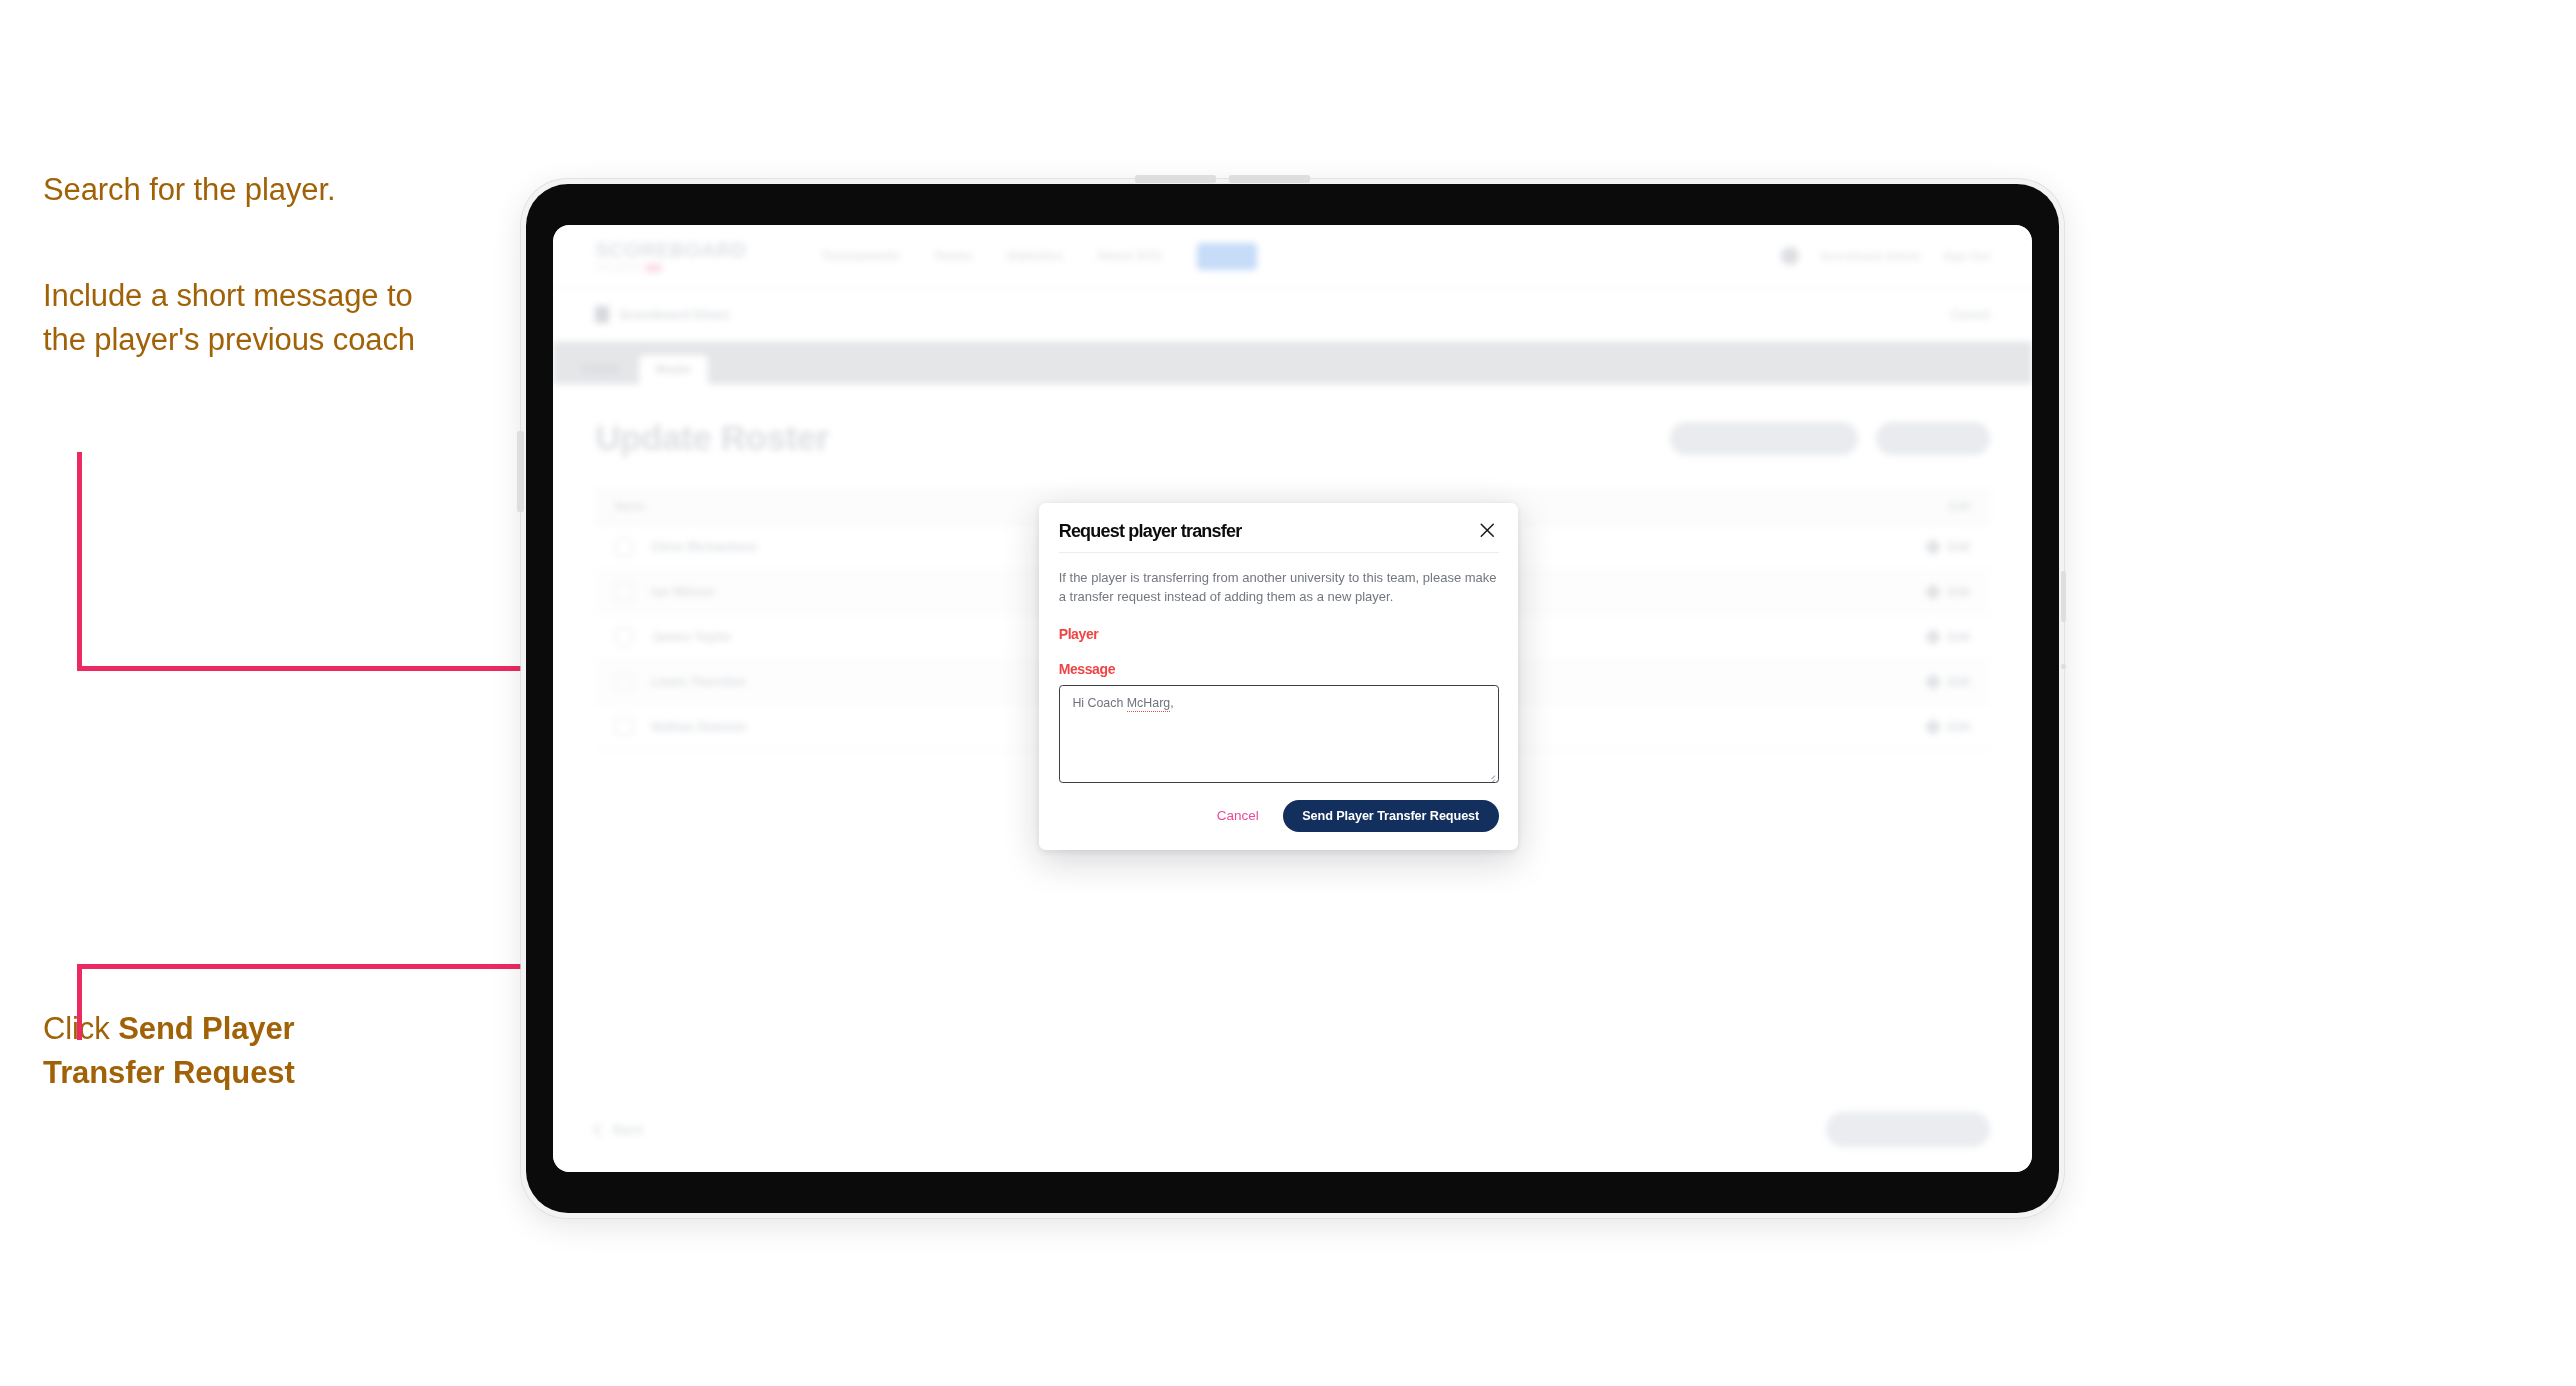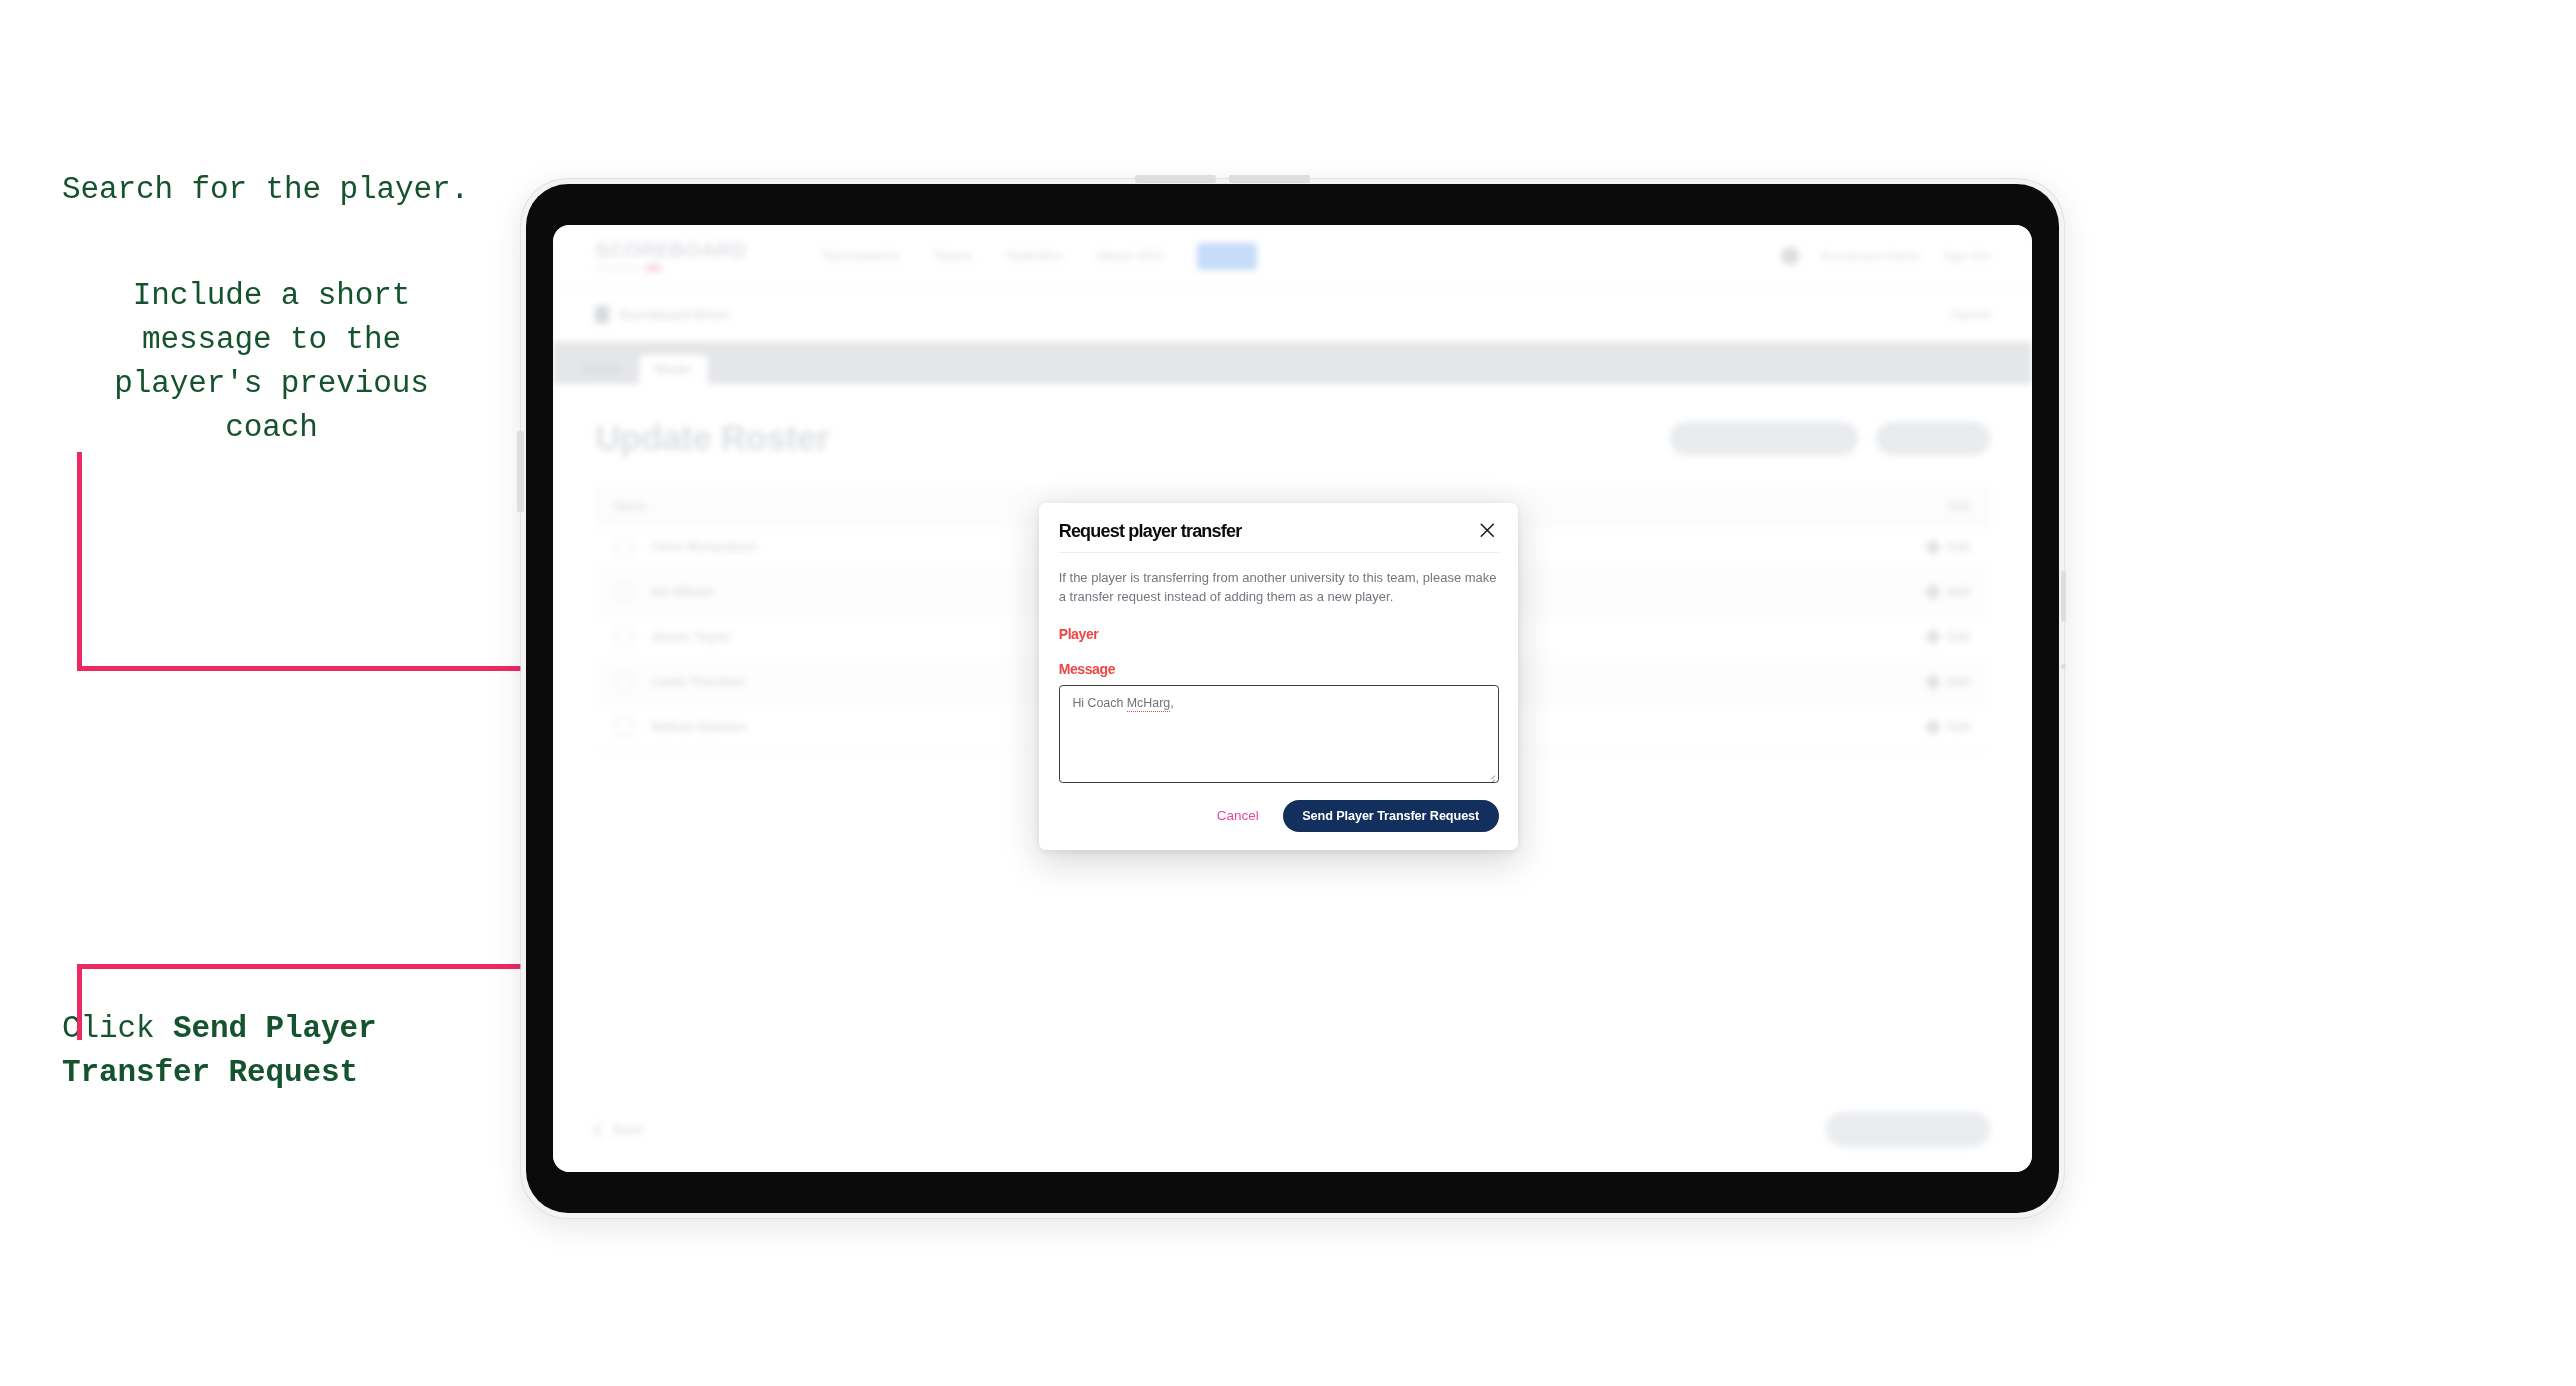--- a/index.html
+++ b/index.html
@@ -12,40 +12,38 @@
     height: 1386px;
     position: relative;
     overflow: hidden;
     font-family: "Liberation Sans", sans-serif;
     -webkit-font-smoothing: antialiased;
   }
 
   
   .annotation-text {
     position: absolute;
-    color: #14532d;
-    font-family: Liberation Mono, monospace;
+    color: #a16207;
+    font-family: Liberation Sans, sans-serif;
     font-weight: 400;
     letter-spacing: -0.1px;
-    margin-left: 19px;
   }
   #anno-top-1 {
     left: 43px;
     top: 172px;
     font-size: 31px;
     line-height: 1.18;
     width: 464px;
   }
   #anno-top-2 {
     left: 43px;
     top: 274px;
     font-size: 31px;
     line-height: 1.42;
     width: 419px;
-    text-align: center;
   }
   #anno-bottom {
     left: 43px;
     top: 1007px;
     font-size: 31px;
     line-height: 1.42;
     width: 352px;
   }
   #anno-bottom b { font-weight: 700; }
 

